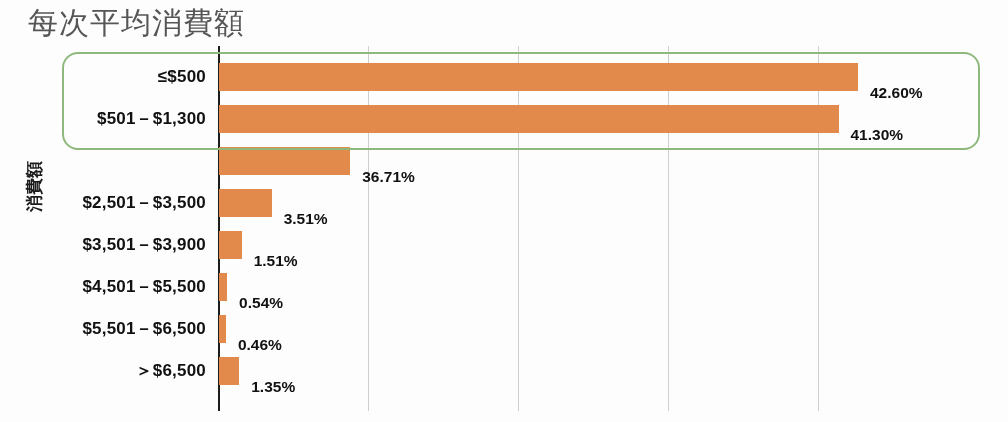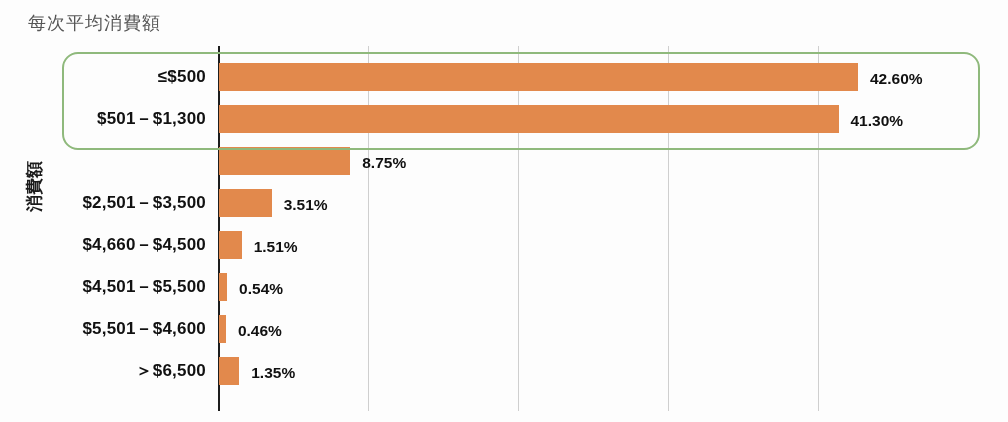--- a/index.html
+++ b/index.html
@@ -15,21 +15,21 @@
     font-family: "Liberation Sans", sans-serif;
     overflow: hidden;
   }
 
   
   #chart-title {
     position: absolute;
     left: 28px;
     top: 6px;
     font-family: "Liberation Serif", "DejaVu Serif", serif;
-    font-size: 18px;
+    font-size: 30px;
     line-height: 34px;
     color: #565656;
     letter-spacing: 1px;
     white-space: nowrap;
   }
 
   
   #y-axis-title {
     position: absolute;
     left: 22px;
@@ -95,21 +95,21 @@
   }
   .bar {
     position: absolute;
     left: 219px;
     top: 7px;
     height: 28px;
     background: #e2894c;
   }
   .val-label {
     position: absolute;
-    top: 2px;
+    top: 16px;
     height: 42px;
     line-height: 42px;
     font-size: 15.5px;
     font-weight: bold;
     color: #111111;
     white-space: nowrap;
     text-align: center;
   }
 
   
@@ -149,39 +149,39 @@
           <div class="bar" style="width: 639px; background: rgb(226, 137, 76);"></div>
           <div class="val-label" style="left: 870px;">42.60%</div>
         </div>
         <div class="row" style="top: 52px;">
           <div class="cat-label">$501－$1,300</div>
           <div class="bar" style="width: 619.5px; background: rgb(226, 137, 76);"></div>
           <div class="val-label" style="left: 850.5px;">41.30%</div>
         </div>
         <div class="row" style="top: 94px;">
           <div class="bar" style="width: 131.25px; background: rgb(226, 137, 76);"></div>
-          <div class="val-label" style="left: 362.25px;">8.75%</div>
+          <div class="val-label" style="left: 362.25px;">36.71%</div>
         </div>
         <div class="row" style="top: 136px;">
           <div class="cat-label">$2,501－$3,500</div>
           <div class="bar" style="width: 52.65px; background: rgb(226, 137, 76);"></div>
           <div class="val-label" style="left: 283.65px;">3.51%</div>
         </div>
         <div class="row" style="top: 178px;">
-          <div class="cat-label">$4,660－$4,500</div>
+          <div class="cat-label">$3,501－$3,900</div>
           <div class="bar" style="width: 22.65px; background: rgb(226, 137, 76);"></div>
           <div class="val-label" style="left: 253.65px;">1.51%</div>
         </div>
         <div class="row" style="top: 220px; padding-left: 38px;">
           <div class="cat-label">$4,501－$5,500</div>
           <div class="bar" style="width: 8.1px; background: rgb(226, 137, 76);"></div>
           <div class="val-label" style="left: 239.1px;">0.54%</div>
         </div>
         <div class="row" style="top: 262px;">
-          <div class="cat-label">$5,501－$4,600</div>
+          <div class="cat-label">$5,501－$6,500</div>
           <div class="bar" style="width: 6.9px; background: rgb(226, 137, 76);"></div>
           <div class="val-label" style="left: 237.9px;">0.46%</div>
         </div>
         <div class="row" style="top: 304px;">
           <div class="cat-label">＞$6,500</div>
           <div class="bar" style="width: 20.25px; background: rgb(226, 137, 76);"></div>
           <div class="val-label" style="left: 251.25px;">1.35%</div>
         </div>
       </div>
   </div>

